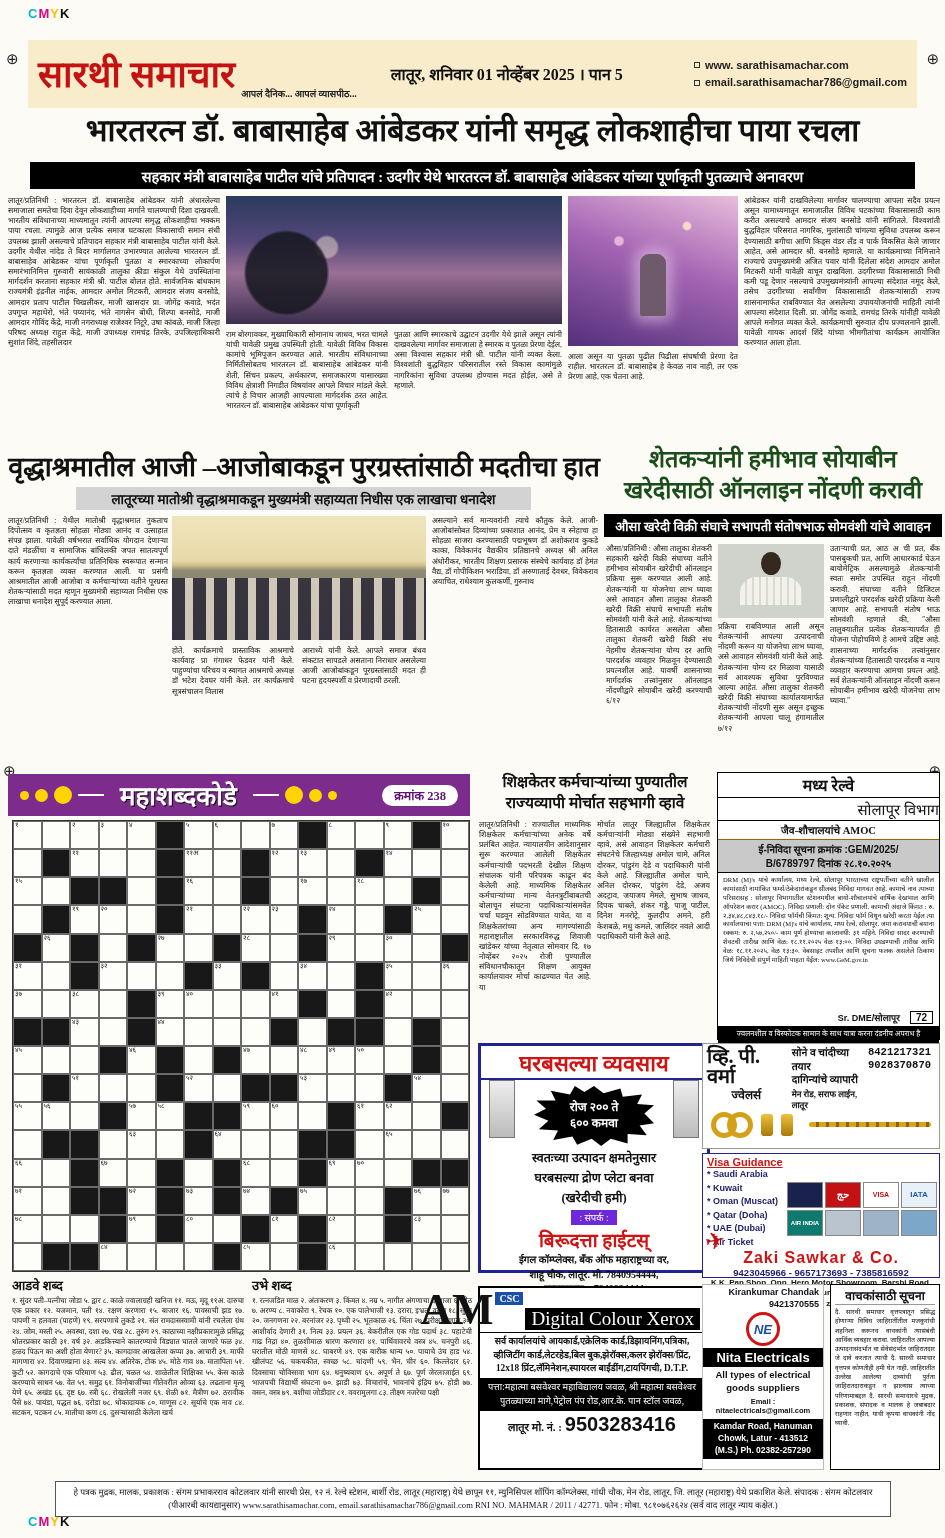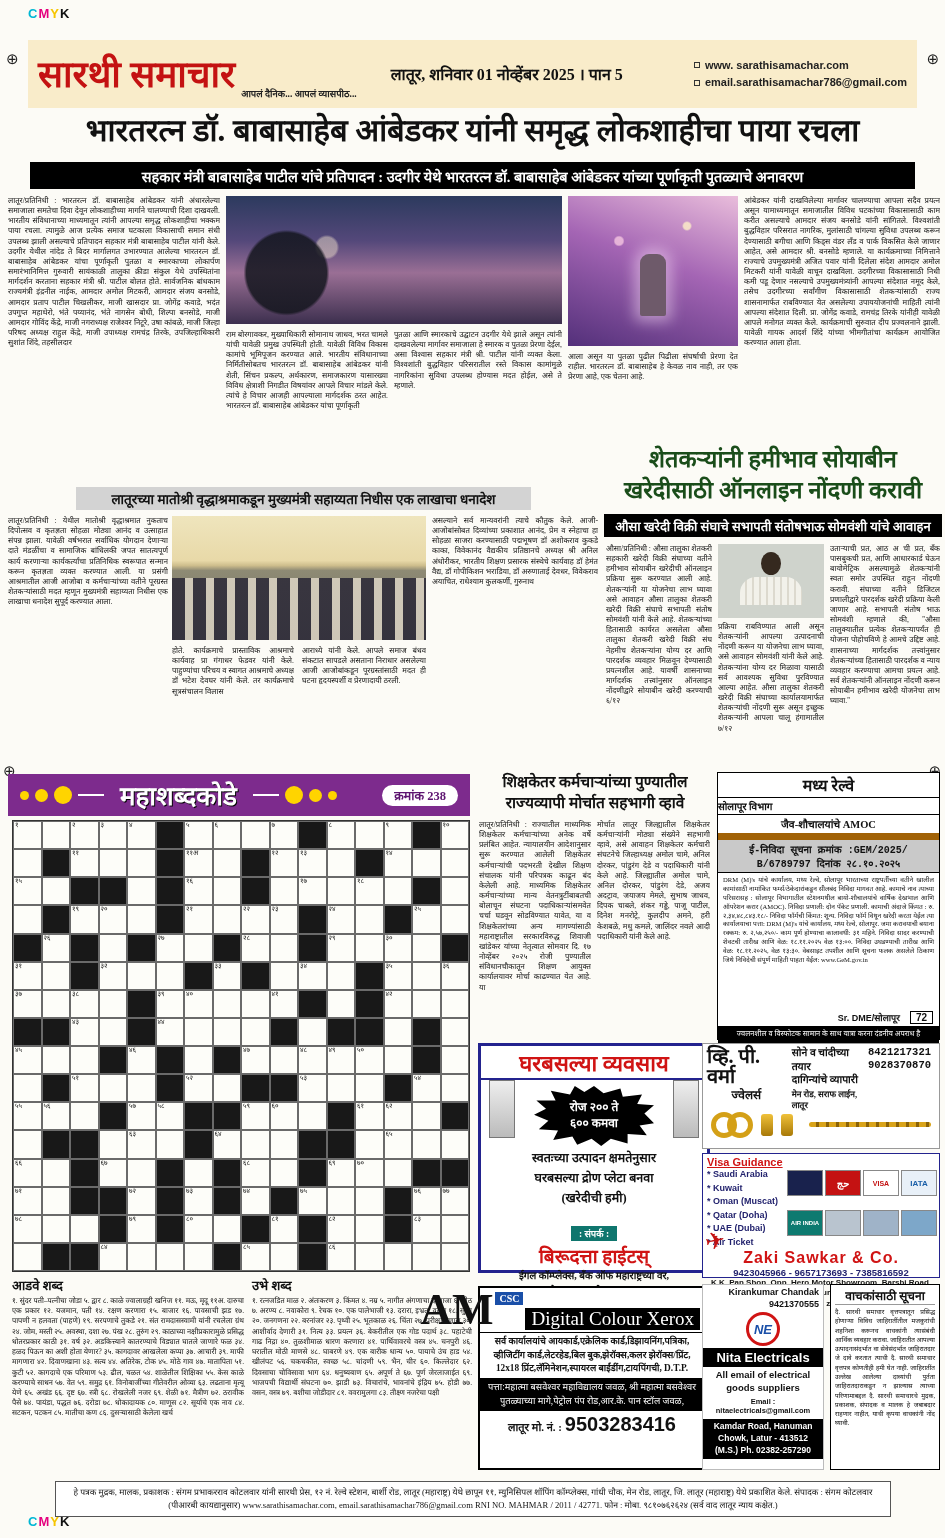--- a/index.html
+++ b/index.html
@@ -83,35 +83,35 @@
   .clue-text { font-size:7.4px; line-height:1.38; text-align:justify; }
 
   
   .t-head { position:absolute; left:479px; top:772px; width:232px; text-align:center; font-size:15.5px; font-weight:bold; line-height:1.35; }
   .t-c1 { position:absolute; left:479px; top:820px; width:112px; height:218px; }
   .t-c2 { position:absolute; left:597px; top:820px; width:113px; height:218px; }
 
   
   .rail { position:absolute; left:717px; top:772px; width:223px; height:268px; border:1.6px solid #000; background:#fff; font-family:"Liberation Sans",sans-serif; }
   .rail-title { text-align:center; font-size:16px; font-weight:bold; border-bottom:1px solid #000; padding:1px 0; font-family:"Liberation Serif",serif; }
-  .rail-div { text-align:left; font-size:10px; font-weight:bold; border-bottom:1px solid #000; padding:1px 0; font-family:"Liberation Serif",serif;}
+  .rail-div { text-align:right; font-size:15px; font-weight:normal; border-bottom:1px solid #000; padding:1px 0; font-family:"Liberation Serif",serif;}
   .rail-sub { text-align:center; font-size:10.5px; font-weight:bold; padding:2px 0; font-family:"Liberation Serif",serif;}
-  .rail-band { background:#c9c9c9; font-size:10px; font-weight:bold; text-align:center; padding:2px 3px; border-top:7px solid #a16207; border-bottom:1px solid #000; font-family:Liberation Mono, monospace;}
+  .rail-band { background:#c9c9c9; font-size:10px; font-weight:bold; text-align:center; padding:2px 3px; border-top:1px solid #a16207; border-bottom:1px solid #000; font-family:Liberation Sans, sans-serif;}
   .rail-body { font-size:6.6px; line-height:1.35; text-align:justify; padding:3px 5px; height:138px; overflow:hidden; font-family:"Liberation Serif",serif;}
   .rail-sign { display:flex; justify-content:flex-end; align-items:center; gap:10px; padding:0 6px 2px; font-size:9px; font-weight:bold; }
   .rail-num { border:1px solid #000; padding:0 5px; font-size:10px; }
   .rail-warn { background:#000; color:#fff; font-size:7.5px; text-align:center; padding:3px 6px; line-height:1.4; font-family:"Liberation Serif",serif;}
 
   
   .biz { position:absolute; left:478px; top:1043px; width:232px; height:230px; border:3px solid #23238e; background:#fff; text-align:center; }
   .biz-title { color:#d01414; font-weight:bold; font-size:22px; border-bottom:2px solid #23238e; padding:1px 0; }
   .burst { position:relative; width:120px; height:60px; margin:6px auto 2px; background:#000; color:#fff; display:flex; flex-direction:column; justify-content:center; font-weight:bold; font-size:12px; line-height:1.3;
     clip-path: polygon(50% 0%,58% 12%,72% 4%,74% 18%,90% 14%,86% 30%,100% 32%,92% 46%,100% 62%,88% 66%,94% 82%,78% 80%,78% 96%,64% 88%,56% 100%,48% 88%,36% 98%,32% 84%,16% 90%,20% 74%,4% 72%,12% 58%,0% 48%,10% 38%,2% 24%,18% 24%,14% 8%,30% 14%,34% 0%,42% 10%); }
   .biz-line { font-size:12.5px; font-weight:bold; margin-top:3px; }
-  .biz-contact { display:inline-block; background:#0f766e; color:#fff; font-size:9.5px; font-weight:bold; padding:1px 8px; margin-top:20px; }
+  .biz-contact { display:inline-block; background:#6d28d9; color:#fff; font-size:9.5px; font-weight:normal; padding:1px 8px; margin-top:4px; }
   .biz-brand { color:#d01414; font-weight:bold; font-size:19px; margin-top:2px; }
   .biz-addr { font-size:10px; font-weight:bold; line-height:1.45; }
   .pillar { position:absolute; width:26px; height:58px; background:linear-gradient(180deg,#eee,#bbb); border:1px solid #777; top:34px; }
 
   
   .jw { position:absolute; left:702px; top:1043px; width:238px; height:106px; border:1px solid #999; background:#fff; }
   .jw-top { display:flex; padding:2px 4px 0; }
   .jw-name { font-size:20px; font-weight:bold; line-height:1; }
   .jw-sub { font-size:12px; font-weight:bold; text-align:center; }
   .jw-right { margin-left:6px; }
@@ -120,21 +120,21 @@
   .jw-phones { font-family:"Liberation Mono",monospace; font-size:10.5px; font-weight:bold; text-align:right; line-height:1.25; padding-right:4px; }
   .jw-gold { display:flex; align-items:center; gap:8px; padding:2px 8px; }
   .bangle { width:26px; height:26px; border:5px solid #d4a017; border-radius:50%; }
   .bangle.b2 { margin-left:-18px; }
   .gold-bit { width:12px; height:22px; background:linear-gradient(180deg,#f0c13a,#a87908); border-radius:3px; }
   .gold-stick { flex:1; height:5px; background:repeating-linear-gradient(90deg,#d9a41a 0 7px,#8a6206 7px 10px); border-radius:3px; margin-left:8px; }
 
   
   .visa { position:absolute; left:702px; top:1153px; width:238px; height:125px; border:1.5px solid #23238e; background:#fff; font-family:"Liberation Sans",sans-serif; }
   .visa-title { color:#d01414; font-weight:bold; font-size:11px; text-decoration:underline; padding:2px 0 0 4px; }
-  .visa-cols { display:flex; }
+  .visa-cols { display:flex;align-items:center; }
   .visa-list { font-size:9px; font-weight:bold; color:#23236e; line-height:1.5; padding-left:4px; width:82px; }
   .visa-tiles { flex:1; display:grid; grid-template-columns:repeat(4,1fr); gap:2px; padding:2px; }
   .tile { height:26px; border:0.5px solid #888; font-size:7px; font-weight:bold; display:flex; align-items:center; justify-content:center; color:#fff; text-align:center; }
   .t-passport{background:#19224d;} .t-haj{background:#c41212; font-size:10px;} .t-visa{background:#fff;color:#c41212;} .t-iata{background:#e8f0f8;color:#1a5fa8; font-size:8px;}
   .t-air{background:#0d7a70; font-size:6px;} .t-card1{background:#b9c4cf;color:#333;} .t-card2{background:#9fb3c8;color:#333;} .t-burj{background:#7da7c9;}
   .visa-brand { color:#d01414; font-weight:bold; font-size:16px; text-align:center; letter-spacing:1px; }
   .visa-phones { font-size:9.5px; font-weight:bold; color:#23236e; text-align:center; }
   .visa-addr { font-size:8px; font-weight:bold; text-align:center; line-height:1.3; }
   .plane { position:absolute; left:2px; bottom:22px; font-size:24px; color:#c41212; transform:rotate(-12deg); }
 
@@ -200,20 +200,21 @@
   <div class="lead-c1 body-text">लातूर/प्रतिनिधी : भारतरत्न डॉ. बाबासाहेब आंबेडकर यांनी अंधारलेल्या समाजाला समतेचा दिवा देवून लोकशाहीच्या मार्गाने चालण्याची दिशा दाखवली. भारतीय संविधानाच्या माध्यमातून त्यांनी आपल्या समृद्ध लोकशाहीचा भक्कम पाया रचला. त्यामुळे आज प्रत्येक समाज घटकाला विकासाची समान संधी उपलब्ध झाली असल्याचे प्रतिपादन सहकार मंत्री बाबासाहेब पाटील यांनी केले. उदगीर येथील नांदेड ते बिदर मार्गालगत उभारण्यात आलेल्या भारतरत्न डॉ. बाबासाहेब आंबेडकर यांचा पूर्णाकृती पुतळा व स्मारकाच्या लोकार्पण समारंभानिमित्त गुरुवारी सायंकाळी तालुका क्रीडा संकुल येथे उपस्थितांना मार्गदर्शन करताना सहकार मंत्री श्री. पाटील बोलत होते. सार्वजनिक बांधकाम राज्यमंत्री इंद्रनील नाईक, आमदार अमोल मिटकरी, आमदार संजय बनसोडे, आमदार प्रताप पाटील चिखलीकर, माजी खासदार प्रा. जोगेंद्र कवाडे, भदंत उपगुप्त महाथेरो, भंते पय्यानंद, भंते नागसेन बोधी, शिल्पा बनसोडे, माजी आमदार गोविंद केंद्रे, माजी नगराध्यक्ष राजेश्वर निटूरे, उषा कांबळे, माजी जिल्हा परिषद अध्यक्ष राहुल केंद्रे, माजी उपाध्यक्ष रामचंद्र तिरके, उपजिल्हाधिकारी सुशांत शिंदे, तहसीलदार</div>
   <div class="photo photo1"></div>
   <div class="photo photo2">
       <div class="statue"></div>
     </div>
   <div class="lead-c2 body-text">राम बोरगावकर, मुख्याधिकारी सोमानाथ जाधव, भरत चामले यांची यावेळी प्रमुख उपस्थिती होती. यावेळी विविध विकास कामांचे भूमिपूजन करण्यात आले. भारतीय संविधानाच्या निर्मितीसोबतच भारतरत्न डॉ. बाबासाहेब आंबेडकर यांनी शेती, सिंचन प्रकल्प, अर्थकारण, समाजकारण यासारख्या विविध क्षेत्राशी निगडीत विषयांवर आपले विचार मांडले केले. त्यांचे हे विचार आजही आपल्याला मार्गदर्शक ठरत आहेत. भारतरत्न डॉ. बाबासाहेब आंबेडकर यांचा पूर्णाकृती</div>
   <div class="lead-c3a body-text">पुतळा आणि स्मारकाचे उद्घाटन उदगीर येथे झाले असून त्यांनी दाखवलेल्या मार्गावर समाजाला हे स्मारक व पुतळा प्रेरणा देईल, असा विश्वास सहकार मंत्री श्री. पाटील यांनी व्यक्त केला. विश्वशांती बुद्धविहार परिसरातील रस्ते विकास कामांमुळे नागरिकांना सुविधा उपलब्ध होण्यास मदत होईल, असे ते म्हणाले.</div>
   <div class="lead-c3b body-text">आला असून या पुतळा पुढील पिढीला संघर्षाची प्रेरणा देत राहील. भारतरत्न डॉ. बाबासाहेब हे केवळ नाव नाही, तर एक प्रेरणा आहे, एक चेतना आहे.</div>
   <div class="lead-c4 body-text">आंबेडकर यांनी दाखविलेल्या मार्गावर चालण्याचा आपला सदैव प्रयत्न असून यामाध्यमातून समाजातील विविध घटकांच्या विकासासाठी काम करीत असल्याचे आमदार संजय बनसोडे यांनी सांगितले. विश्वशांती बुद्धविहार परिसरात नागरिक, मुलांसाठी चांगल्या सुविधा उपलब्ध करून देण्यासाठी बगीचा आणि किड्स वंडर लँड व पार्क विकसित केले जाणार आहेत, असे आमदार श्री. बनसोडे म्हणाले. या कार्यक्रमाच्या निमित्ताने राज्याचे उपमुख्यमंत्री अजित पवार यांनी दिलेला संदेश आमदार अमोल मिटकरी यांनी यावेळी वाचून दाखविला. उदगीरच्या विकासासाठी निधी कमी पडू देणार नसल्याचे उपमुख्यमंत्र्यांनी आपल्या संदेशात नमूद केले, तसेच उदगीरच्या सर्वांगीण विकासासाठी शेतकऱ्यांसाठी राज्य शासनामार्फत राबविण्यात येत असलेल्या उपाययोजनांची माहिती त्यांनी आपल्या संदेशात दिली. प्रा. जोगेंद्र कवाडे, रामचंद्र तिरके यांनीही यावेळी आपले मनोगत व्यक्त केले. कार्यक्रमाची सुरुवात दीप प्रज्वलनाने झाली. यावेळी गायक आदर्श शिंदे यांच्या भीमगीतांचा कार्यक्रम आयोजित करण्यात आला होता.</div>
 
+  <div class="a2-head">वृद्धाश्रमातील आजी –आजोबाकडून पुरग्रस्तांसाठी मदतीचा हात</div>
   <div class="a2-sub">लातूरच्या मातोश्री वृद्धाश्रमाकडून मुख्यमंत्री सहाय्यता निधीस एक लाखाचा धनादेश</div>
   <div class="a2-c1 body-text">लातूर/प्रतिनिधी : येथील मातोश्री वृद्धाश्रमात नुकताच दिपोत्सव व कृतज्ञता सोहळा मोठ्या आनंद व उत्साहात संपन्न झाला. यावेळी वर्षभरात सर्वाधिक योगदान देणाऱ्या दाते मंडळींचा व सामाजिक बांधिलकी जपत सातत्यपूर्ण कार्य करणाऱ्या कार्यकर्त्यांचा प्रतिनिधिक स्वरूपात सन्मान करून कृतज्ञता व्यक्त करण्यात आली. या प्रसंगी आश्रमातील आजी आजोबा व कर्मचाऱ्यांच्या वतीने पूरग्रस्त शेतकऱ्यांसाठी मदत म्हणून मुख्यमंत्री सहाय्यता निधीस एक लाखाचा धनादेश सुपूर्द करण्यात आला.</div>
   <div class="photo a2-photo">
       <div class="a2-people"></div>
     </div>
   <div class="a2-c2 body-text">असल्याने सर्व मान्यवरांनी त्याचे कौतुक केले. आजी-आजोबांसोबत दिव्यांच्या प्रकाशात आनंद, प्रेम व स्नेहाचा हा सोहळा साजरा करण्यासाठी पद्मभूषण डॉ अशोकराव कुकडे काका, विवेकानंद वैद्यकीय प्रतिष्ठानचे अध्यक्ष श्री अनिल अंधोरीकर, भारतीय शिक्षण प्रसारक संस्थेचे कार्यवाह डॉ हेमंत वैद्य, डॉ गोपीकिशन भराडिया, डॉ अरुणाताई देवधर, विवेकराव अयाचित, राधेश्याम कुलकर्णी, गुरुनाथ</div>
   <div class="a2-s1 body-text">होते. कार्यक्रमाचे प्रास्ताविक आश्रमाचे कार्यवाह प्रा गंगाधर फेडवर यांनी केले. पाहुण्यांचा परिचय व स्वागत आश्रमाचे अध्यक्ष डॉ भटेश देवघर यांनी केले. तर कार्यक्रमाचे सूत्रसंचालन विलास</div>
   <div class="a2-s2 body-text">आराध्ये यांनी केले. आपले समाज बंधव संकटात सापडले असताना निराधार असलेल्या आजी आजोबांकडून पूरग्रस्तांसाठी मदत ही घटना हृदयस्पर्शी व प्रेरणादायी ठरली.</div>
 
   <div class="a3-head"><span>शेतकऱ्यांनी हमीभाव सोयाबीन</span><br><span>खरेदीसाठी ऑनलाइन नोंदणी करावी</span></div>
@@ -776,21 +777,21 @@
       <span>सर्व कार्यालयांचे आयकार्ड,एक्रेलिक कार्ड,डिझायनिंग,पत्रिका,</span><br><span>व्हीजिटींग कार्ड,लेटरहेड,बिल बुक,झेरॉक्स,कलर झेरॉक्स/प्रिंट,</span><br><span>12x18 प्रिंट,लॅमिनेशन,स्पायरल बाईंडींग,टायपिंगची, D.T.P.</span>
     </div>
     <div class="xer-addr"><span>पत्ता:महात्मा बसवेश्वर महाविद्यालय जवळ, श्री महात्मा बसवेश्वर</span><br><span>पुतळ्याच्या मागे,पेट्रोल पंप रोड,आर.के. पान स्टॉल जवळ,</span></div>
     <div class="xer-last"><span>लातूर मो. नं. :</span> <span class="xer-phone">9503283416</span></div>
   </div>
 
   <div class="ne">
     <div class="ne-person"><span>Kirankumar Chandak</span><br><span>9421370555</span></div>
     <div class="ne-logo">NE</div>
     <div class="ne-name">Nita Electricals</div>
-    <div class="ne-line"><span>All email of electrical</span><br><span>goods suppliers</span></div>
+    <div class="ne-line"><span>All types of electrical</span><br><span>goods suppliers</span></div>
     <div class="ne-mail">Email : nitaelectricals@gmail.com</div>
     <div class="ne-addr"><span>Kamdar Road, Hanuman</span><br><span>Chowk, Latur - 413512</span><br><span>(M.S.) Ph. 02382-257290</span></div>
   </div>
 
   <div class="notice">
     <div class="notice-title">वाचकांसाठी सूचना</div>
     <div class="notice-body">दै. सारथी समाचार वृत्तपत्रातून प्रसिद्ध होणाऱ्या विविध जाहिरातींतील मजकुरांची शहनिशा करूनच वाचकांनी त्यासंबंधी आर्थिक व्यवहार करावा. जाहिरातीत आपल्या उत्पादनासंदर्भात वा सेवेसंदर्भात जाहिरातदार जे दावे करतात त्याची दै. सारथी समाचार वृत्तपत्र कोणतीही हमी घेत नाही. जाहिरातींत उल्लेख आलेल्या दाव्यांची पुर्तता जाहिरातदाराकडून न झाल्यास त्याच्या परिणामाबद्दल दै. सारथी समाचारचे मुद्रक, प्रकाशक, संपादक व मालक हे जबाबदार राहणार नाहीत, याची कृपया वाचकांनी नोंद घ्यावी.</div>
   </div>
 
   <div class="imprint">

